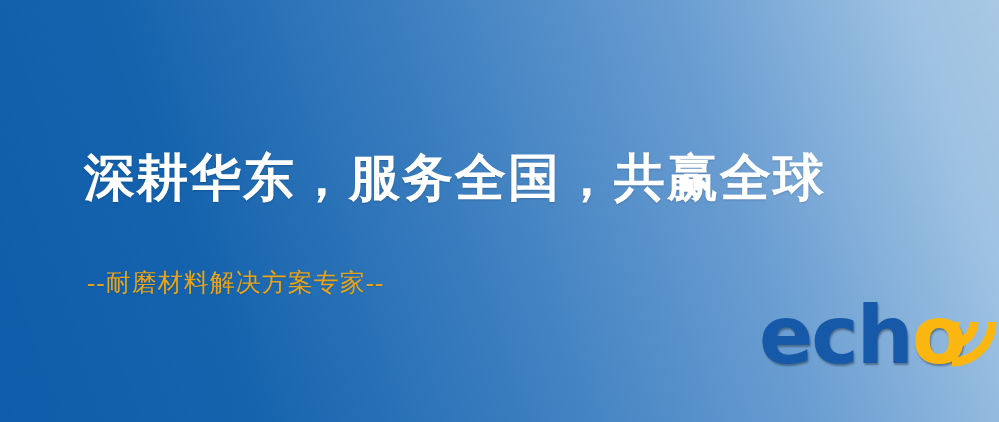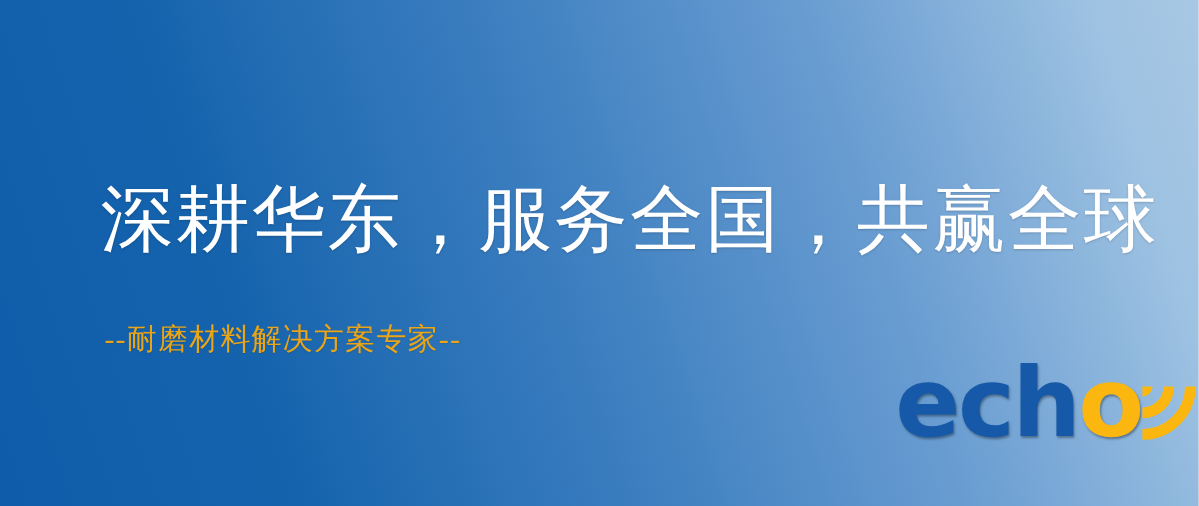--- a/index.html
+++ b/index.html
@@ -19,26 +19,27 @@
     font-family: "Liberation Sans", sans-serif;
     user-select: none;
   }
 
   
   #headline {
     position: absolute;
     left: 84px;
     top: 152px;
     font-family: "Liberation Serif", "DejaVu Serif", serif;
-    font-size: 61px;
+    font-size: 51px;
     line-height: 1.05;
     letter-spacing: 2px;
     color: #ffffff;
     white-space: nowrap;
     text-shadow: 0 1px 2px rgba(0,0,0,0.18);
+    font-weight: bold;
   }
 
   
   #subtitle {
     position: absolute;
     left: 87px;
     top: 266px;
     font-family: Liberation Serif, serif;
     font-size: 25px;
     letter-spacing: 1px;
@@ -51,21 +52,21 @@
   #logo {
     position: absolute;
     left: 742px;
     top: 296px;
     width: 252px;
     height: 122px;
   }
 
   .logo-wordmark {
     position: absolute;
-    left: 4px;
+    left: 17px;
     top: 0px;
     font-family: "DejaVu Sans", "Liberation Sans", sans-serif;
     font-size: 80px;
     font-weight: bold;
     line-height: 80px;
     letter-spacing: -2px;
     white-space: nowrap;
   }
   .logo-ech {
     color: #1559a8;

